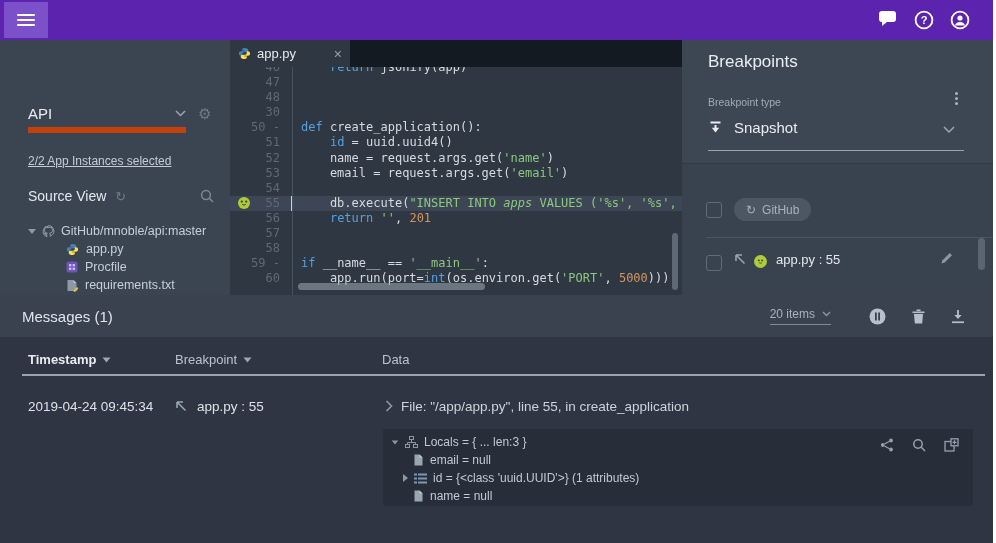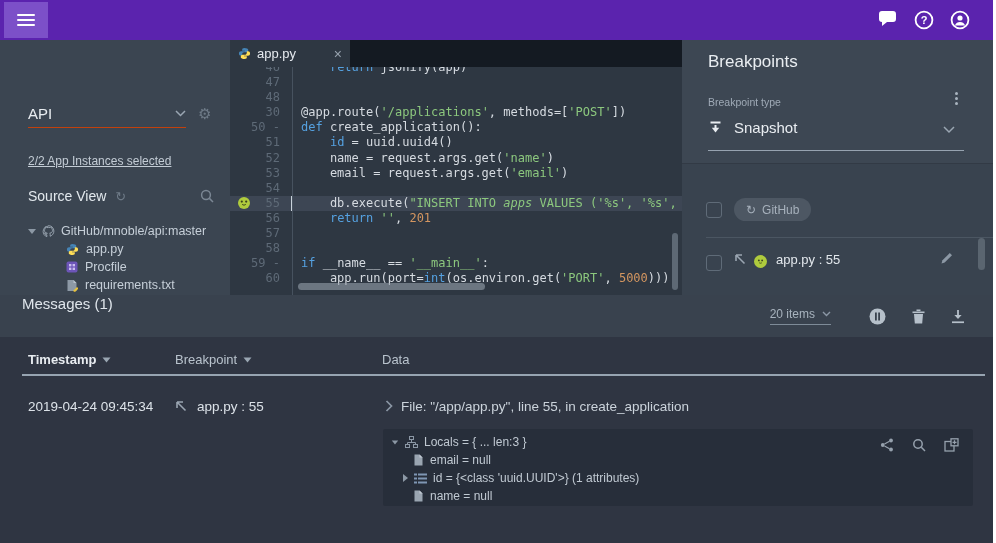--- a/index.html
+++ b/index.html
@@ -9,21 +9,21 @@
   
   .topbar{position:absolute;top:0;left:0;width:996px;height:40px;background:#5B23AE;display:flex;align-items:center;z-index:20}
   .hamburger{width:44px;height:36px;margin:2px 0 2px 4px;background:#7C50C8;display:flex;flex-direction:column;justify-content:center;align-items:center;gap:3px;cursor:pointer}
   .hamburger i{width:18px;height:2px;background:#fff;border-radius:1px}
   .logo{display:flex;align-items:center;gap:7px;margin-left:16px}
   .brand{color:#fff;font-size:21px;font-weight:700;letter-spacing:1.5px}
   .topbar-right{margin-left:auto;display:flex;align-items:center;gap:16px;margin-right:26px}
   .tb-icon{width:20px;height:20px;color:#fff}
   
   .left-panel{position:absolute;top:40px;left:0;width:230px;height:255px;background:#3B4551}
-  .api-select{position:absolute;left:28px;top:60px;width:158px;height:27px;border-bottom:1px solid #c2410c;display:flex;align-items:center;cursor:pointer}
+  .api-select{position:absolute;left:28px;top:60px;width:158px;height:27px;border-bottom:6px solid #c2410c;display:flex;align-items:center;cursor:pointer}
   .api-select .lbl{color:#E9EDF1;font-size:15px}
   .api-select .chev{margin-left:auto;color:#9AA6B2}
   .gear{position:absolute;left:198px;top:66px;color:#6E7A87;font-size:15px;line-height:1;cursor:pointer}
   .instances{position:absolute;left:28px;top:114px;font-size:12px;color:#C3CCD5;text-decoration:underline;cursor:pointer}
   .sourceview{position:absolute;left:28px;top:148px;display:flex;align-items:center;gap:9px}
   .sourceview .sv{color:#E2E8ED;font-size:14px}
   .sv-refresh{color:#6E7A87;font-size:13px;line-height:1;cursor:pointer}
   .sv-search{position:absolute;left:200px;top:149px;color:#7B8794;cursor:pointer}
   .tree{position:absolute;left:28px;top:182px;font-size:12.5px;color:#C6CFD8}
   .tree-row{display:flex;align-items:center;gap:6px;height:18px;cursor:pointer;white-space:nowrap}
@@ -67,21 +67,21 @@
   .refresh-pill{position:absolute;left:52px;top:158px;height:23px;border-radius:12px;background:#4D5763;display:flex;align-items:center;gap:6px;padding:0 12px;cursor:pointer}
   .refresh-pill .rp-ic{color:#A7B1BC;font-size:12px;line-height:1}
   .refresh-pill .rp-t{color:#A7B1BC;font-size:12px}
   .bp-divider{position:absolute;left:24px;right:0;top:197px;height:1px;background:rgba(160,175,190,.18)}
   .bp-item-label{position:absolute;left:94px;top:212px;font-size:13px;color:#E2E7EC}
   .bp-dot-sm{position:absolute;left:72px;top:215px;width:13px;height:13px;background:#AFCB3D;border-radius:50%;display:flex;align-items:center;justify-content:center}
   .bp-pencil{position:absolute;left:258px;top:211px;color:#8C98A5;cursor:pointer}
   .bp-scroll{position:absolute;right:8px;top:198px;width:7px;height:32px;background:#5A6570;border-radius:4px;cursor:pointer}
   .bp-arrow{position:absolute;left:52px;top:213px;color:#9AA5B1}
   
-  .msg-header{position:absolute;top:295px;left:0;width:993px;height:42px;background:#39424E;display:flex;z-index:3}
+  .msg-header{position:absolute;top:295px;left:0;width:993px;height:42px;background:#39424E;display:flex;align-items:center;z-index:3}
   .msg-title{margin-left:22px;font-size:15px;color:#DFE5EB}
   .msg-right{margin-left:auto;display:flex;align-items:center;margin-right:28px}
   .items-dd{display:flex;align-items:center;gap:7px;border-bottom:1px solid #7E8B98;padding-bottom:3px;color:#A8B3BE;font-size:12px;cursor:pointer}
   .mh-icon{color:#B6C0CA;cursor:pointer}
   
   .msg-body{position:absolute;top:337px;left:0;width:993px;height:206px;background:#2F3542}
   .th{position:absolute;top:15px;font-size:13px;display:flex;align-items:center;gap:6px;cursor:pointer}
   .th .sort{color:#9AA6B2}
   .th1{left:28px;color:#E8ECF0;font-weight:700}
   .th2{left:175px;color:#B9C3CD}
@@ -212,21 +212,20 @@
         <div class="cl">
           <div class="g">47</div>
           <div class="c"></div>
         </div>
         <div class="cl">
           <div class="g">48</div>
           <div class="c"></div>
         </div>
         <div class="cl">
           <div class="g">30</div>
-          <div class="c"><span class="pl">@app.route(</span><span class="str">'/applications'</span><span class="pl">, methods=[</span><span class="str">'POST'</span><span class="pl">])</span></div>
         </div>
         <div class="cl">
           <div class="g">50<span class="fold"> -</span></div>
           <div class="c"><span class="kw">def</span><span class="pl"> create_application():</span></div>
         </div>
         <div class="cl">
           <div class="g">51</div>
           <div class="c"><span class="pl">    </span><span class="kw">id</span><span class="pl"> = uuid.uuid4()</span></div>
         </div>
         <div class="cl">

